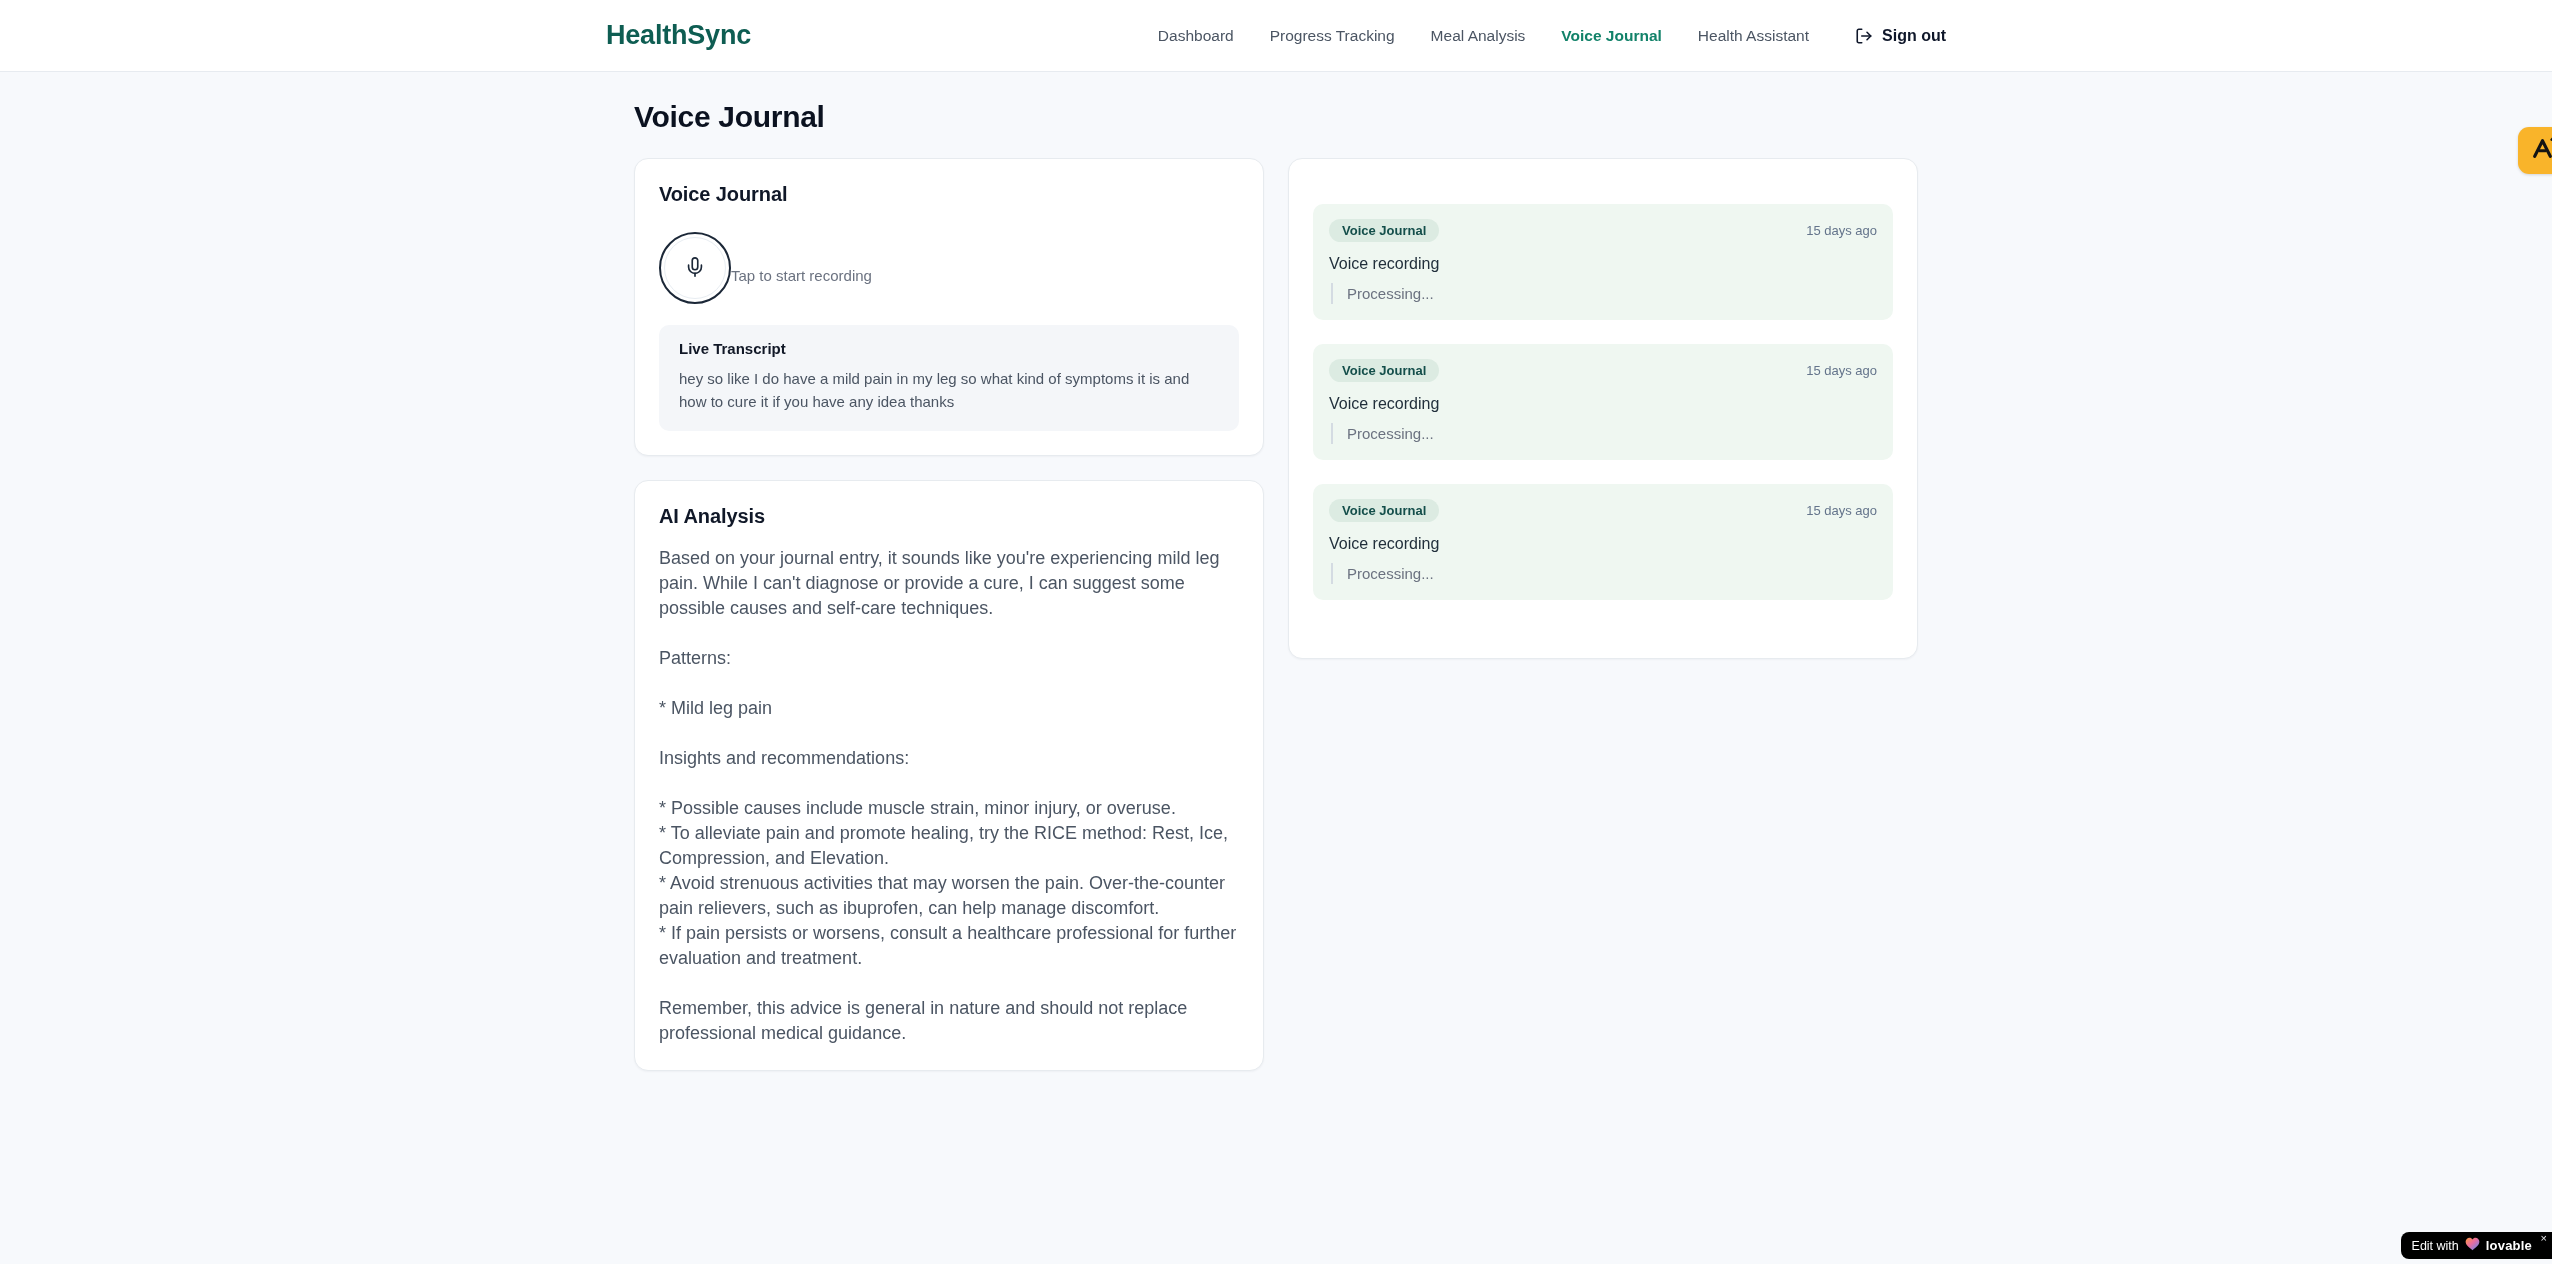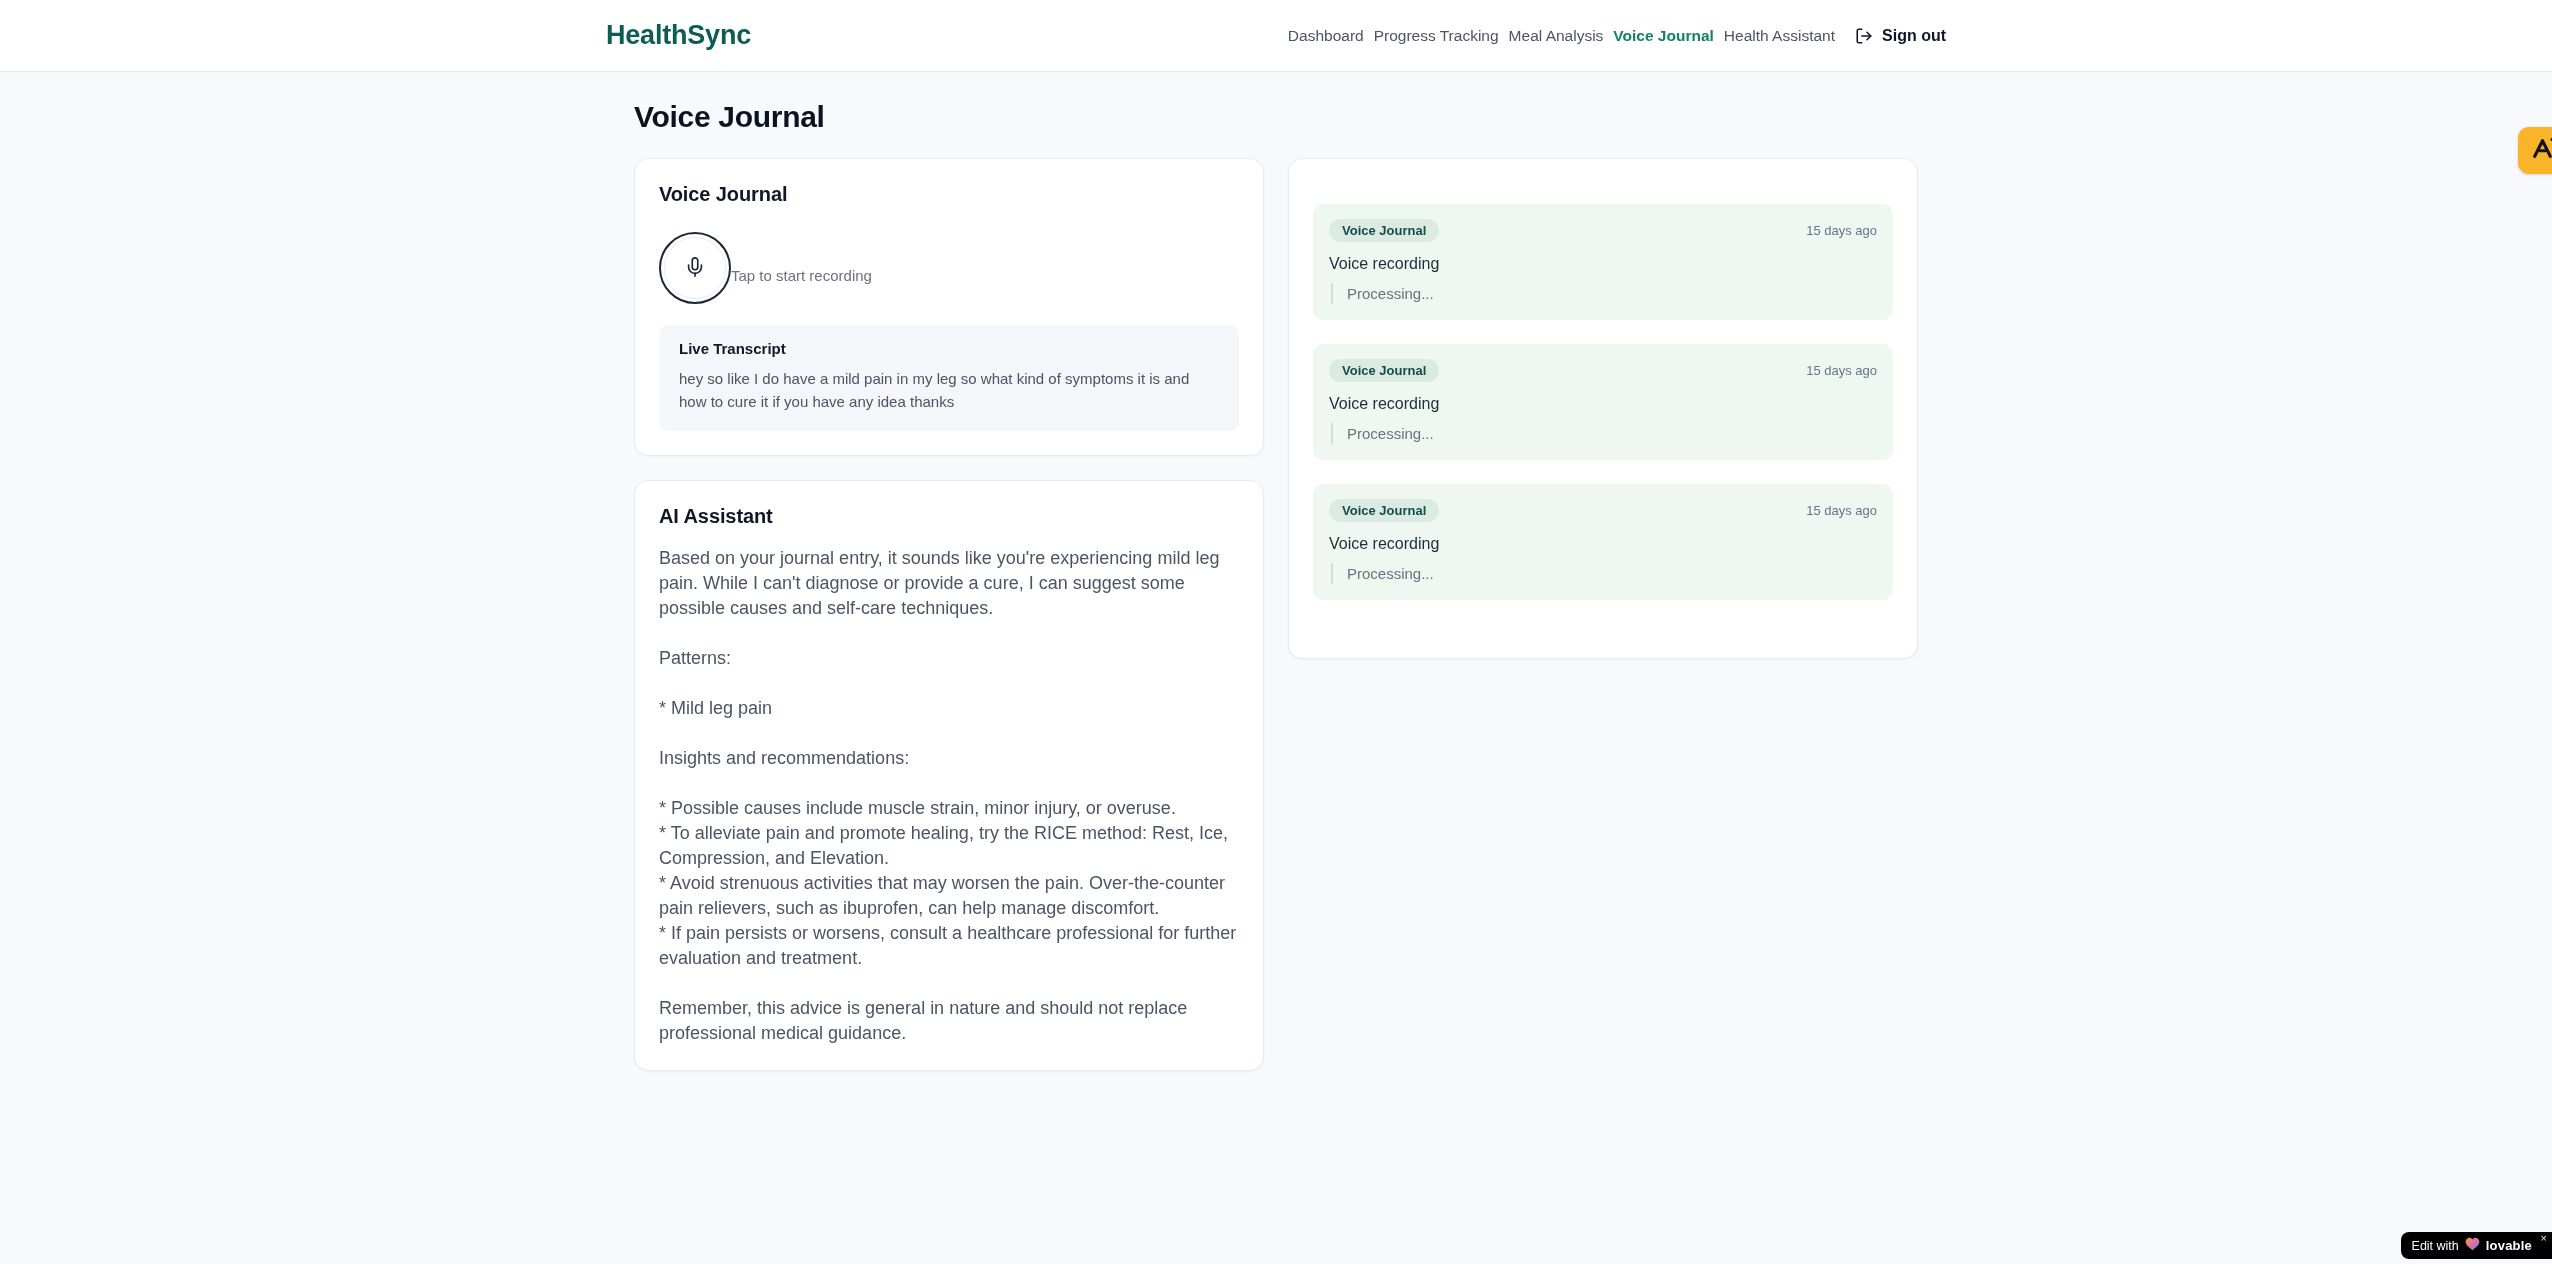--- a/index.html
+++ b/index.html
@@ -15,21 +15,21 @@
   
   .header {
     height: 72px; background: #ffffff;
     border-bottom: 1px solid #e7ebf0;
   }
   .header-inner {
     width: 1340px; margin: 0 auto; height: 100%;
     display: flex; align-items: center; justify-content: space-between;
   }
   .logo { font-size: 27px; font-weight: 700; color: #0e5d52; letter-spacing: -0.2px; }
-  .nav { display: flex; align-items: center; gap: 10px; }
+  .nav { display: flex; align-items: center; gap: 36px; }
   .nav-link {
     font-size: 15.5px; color: #4b5563; text-decoration: none; cursor: pointer;
     background: none; border: none; font-family: inherit;
   }
   .nav-link.active { color: #128269; font-weight: 600; }
   .signout {
     display: flex; align-items: center; gap: 9px; margin-left: 10px;
     background: none; border: none; cursor: pointer; font-family: inherit;
     font-size: 16px; font-weight: 600; color: #0f172a;
   }
@@ -162,21 +162,21 @@
           </button>
           <div class="tap-hint">Tap to start recording</div>
         </div>
         <div class="transcript-box">
           <div class="transcript-title">Live Transcript</div>
           <div class="transcript-text">hey so like I do have a mild pain in my leg so what kind of symptoms it is and how to cure it if you have any idea thanks</div>
         </div>
       </section>
 
       <section class="card">
-        <h2 class="card-title">AI Assistant</h2>
+        <h2 class="card-title">AI Analysis</h2>
         <div class="analysis-body">Based on your journal entry, it sounds like you're experiencing mild leg pain. While I can't diagnose or provide a cure, I can suggest some possible causes and self-care techniques.
 
 Patterns:
 
 * Mild leg pain
 
 Insights and recommendations:
 
 * Possible causes include muscle strain, minor injury, or overuse.
 * To alleviate pain and promote healing, try the RICE method: Rest, Ice, Compression, and Elevation.

